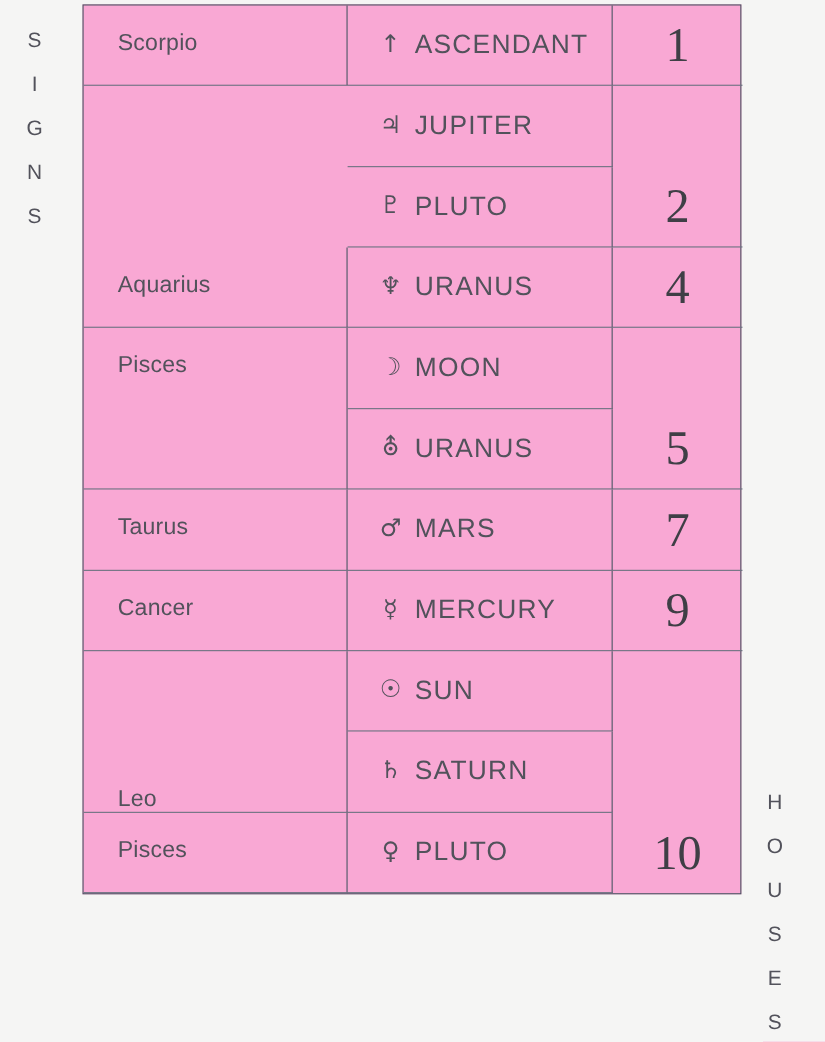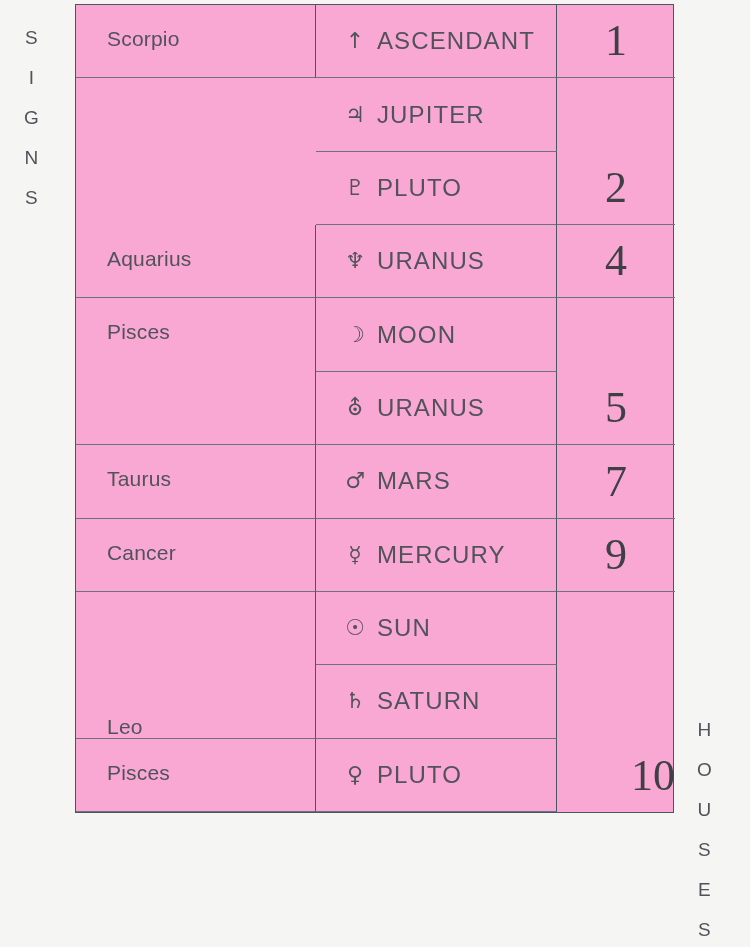--- a/index.html
+++ b/index.html
@@ -122,21 +122,21 @@
 
   
   .house-cell {
     grid-column: 3;
     border-bottom: 1.2px solid #6b7280;
     display: flex;
     align-items: flex-end;
     justify-content: center;
     padding: 0 0 14px 0;
   }
-  .house-cell:last-of-type { border-bottom: none; justify-content: flex-end; }
+  .house-cell:last-of-type { border-bottom: none; }
   .house-number {
     color: #3f3f46;
     font-size: 44px;
     font-family: "Liberation Serif", serif;
     line-height: 1;
   }
 </style>
 </head>
 <body>
 

